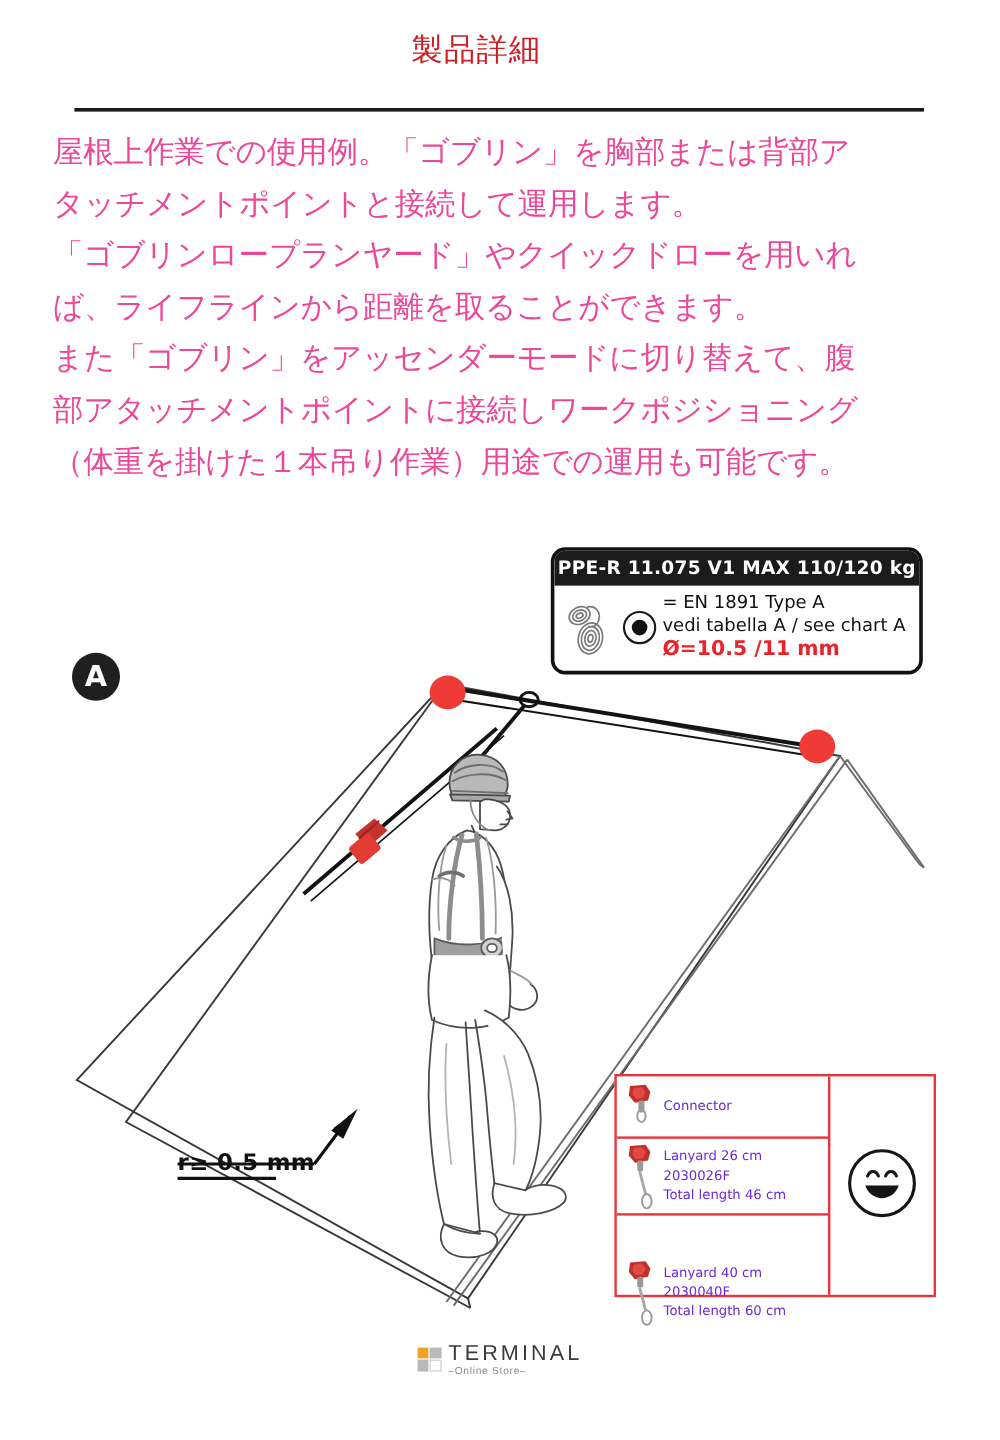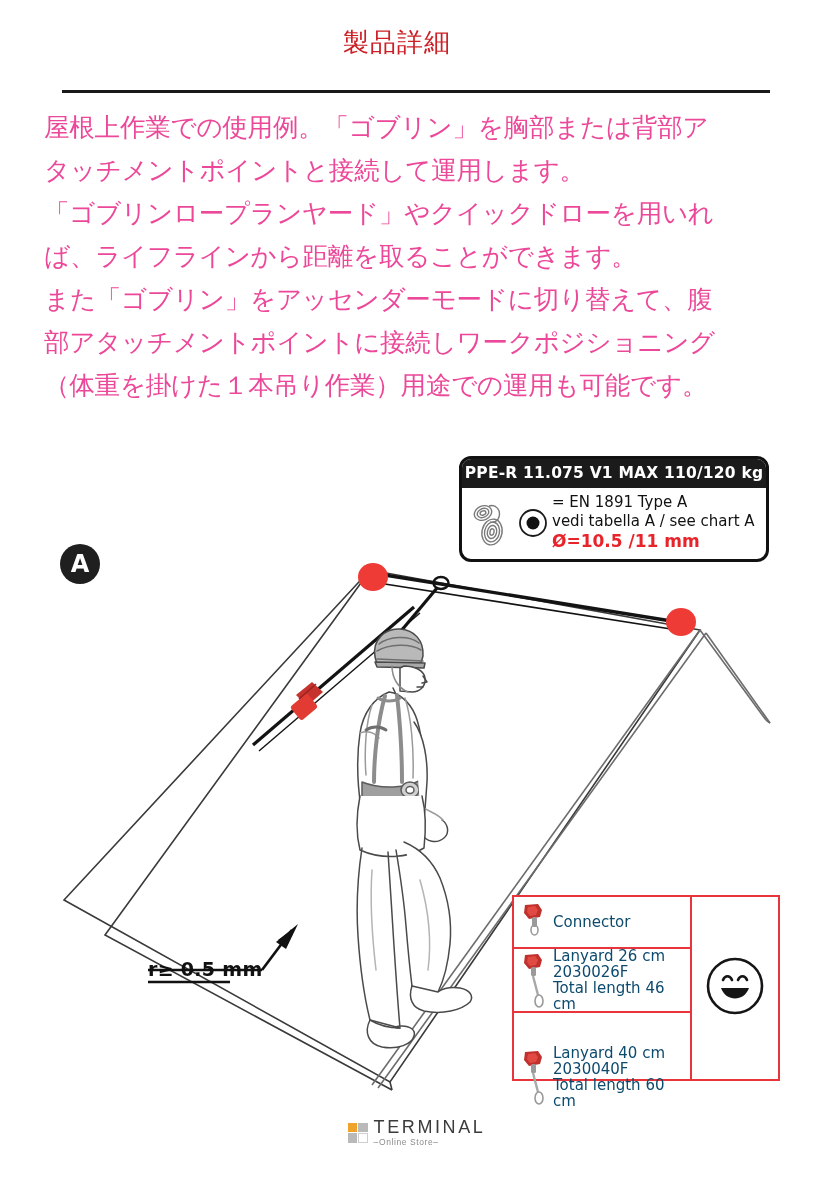--- a/index.html
+++ b/index.html
@@ -97,21 +97,21 @@
   .trow{
     display:flex;align-items:center;gap:6px;
     padding:4px 4px 4px 7px;box-sizing:border-box;
     border-bottom:2.5px solid #e8353b;
   }
   .trow:last-child{border-bottom:none;margin-top:33px;}
   .trow.r1{height:52px;}
   .trow.r2{height:64px;}
   .trow.r3{height:62px;}
   .tico{flex:0 0 26px;height:100%;display:flex;align-items:center;}
-  .ttxt{font-size:15px;line-height:16px;color:#0c4a6e;font-family:"DejaVu Sans","Liberation Sans",sans-serif;}
+  .ttxt{font-size:11px;line-height:16px;color:#6d28d9;font-family:"DejaVu Sans","Liberation Sans",sans-serif;}
 
   
   .footer{
     position:absolute;left:0;top:1118px;width:833px;
     display:flex;align-items:center;justify-content:center;gap:6px;
   }
   .logo-grid{
     width:20px;height:20px;
     display:grid;grid-template-columns:1fr 1fr;grid-template-rows:1fr 1fr;
     gap:1.5px;

